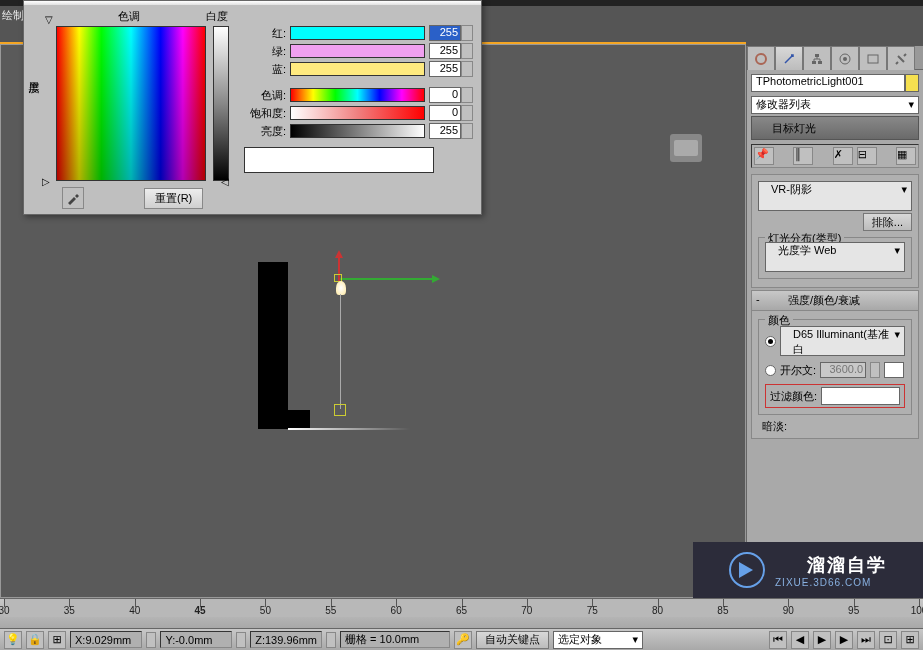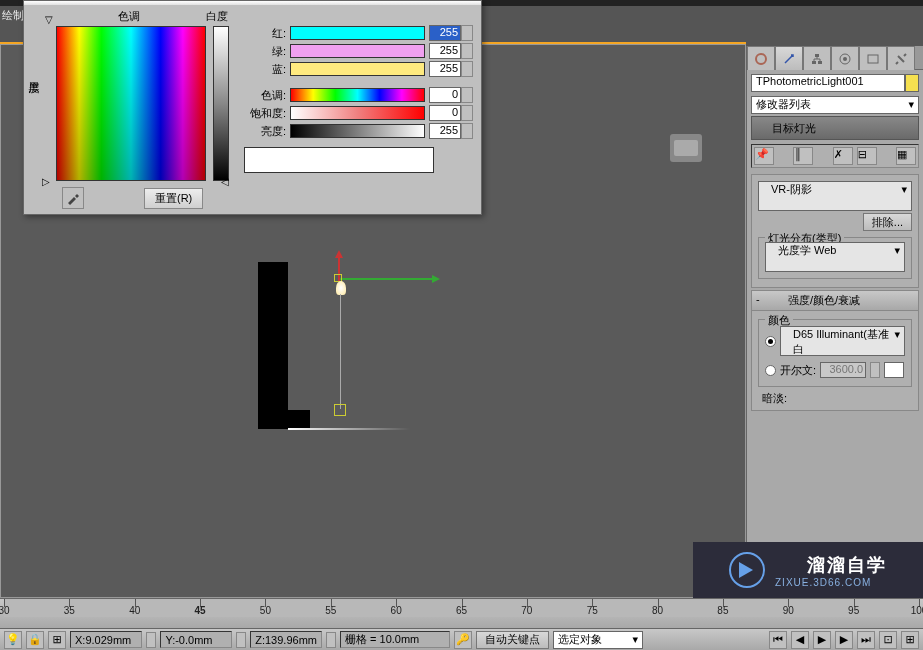--- a/index.html
+++ b/index.html
@@ -294,20 +294,24 @@
         <div class="rb-row">
           <span class="radio on"></span>
           <div class="rb-select">D65 Illuminant(基准白</div>
         </div>
         <div class="rb-row" style="margin-top:6px">
           <span class="radio"></span>
           <span class="rb-label">开尔文:</span>
           <div class="num-in dis">3600.0</div>
           <div class="spin2"></div>
           <div class="swatch-sm"></div>
+        </div>
+        <div class="filter-row red-box" style="margin-top:6px">
+          <span class="rb-label">过滤颜色:</span>
+          <div class="filter-sw"></div>
         </div>
       </div>
       <span class="rb-label" style="margin-left:4px">暗淡:</span>
     </div>
   </div>
 </div>
 
 <div class="watermark">
   <div class="wm-play"></div>
   <div class="wm-text">

